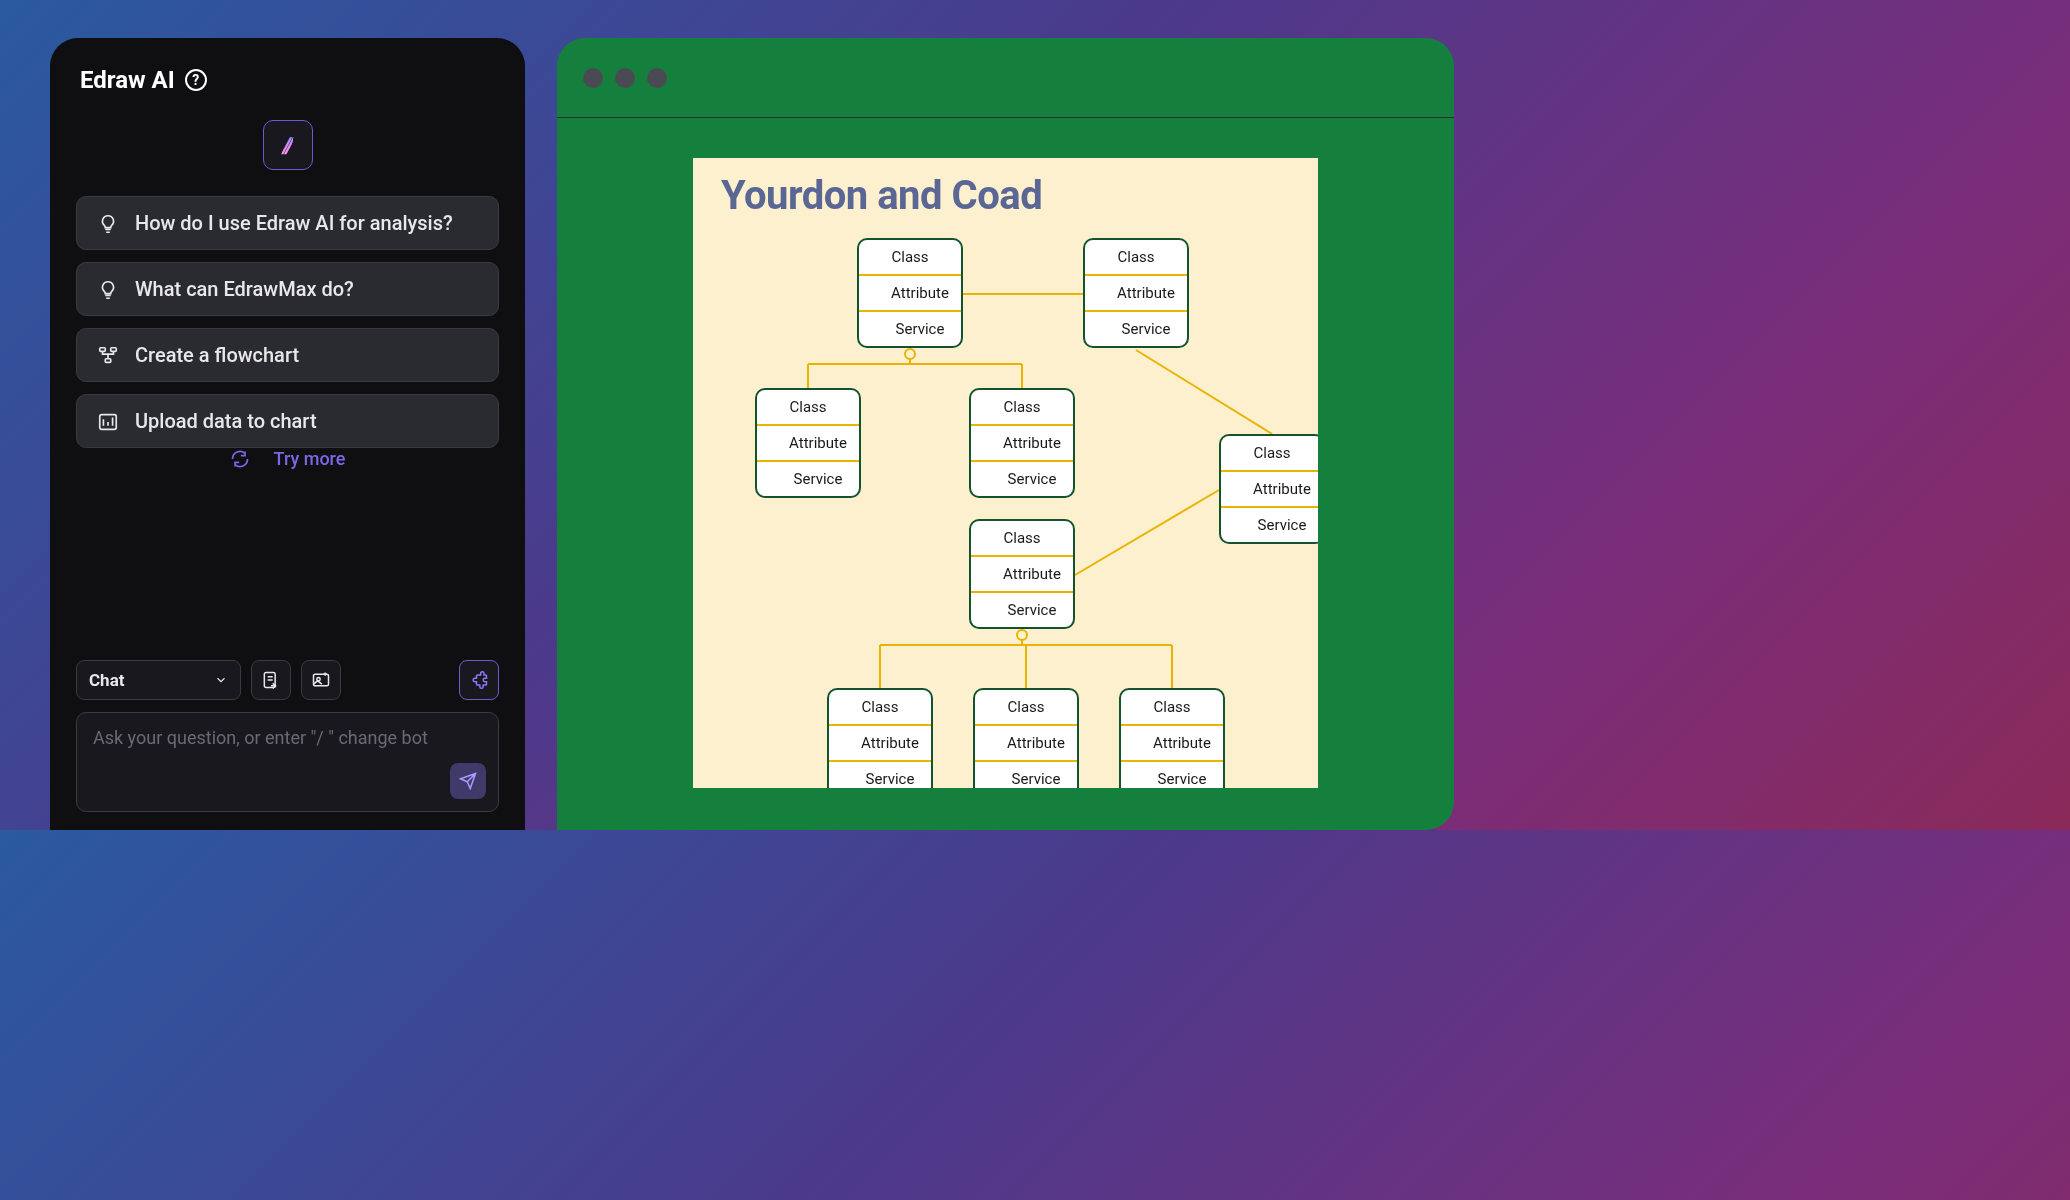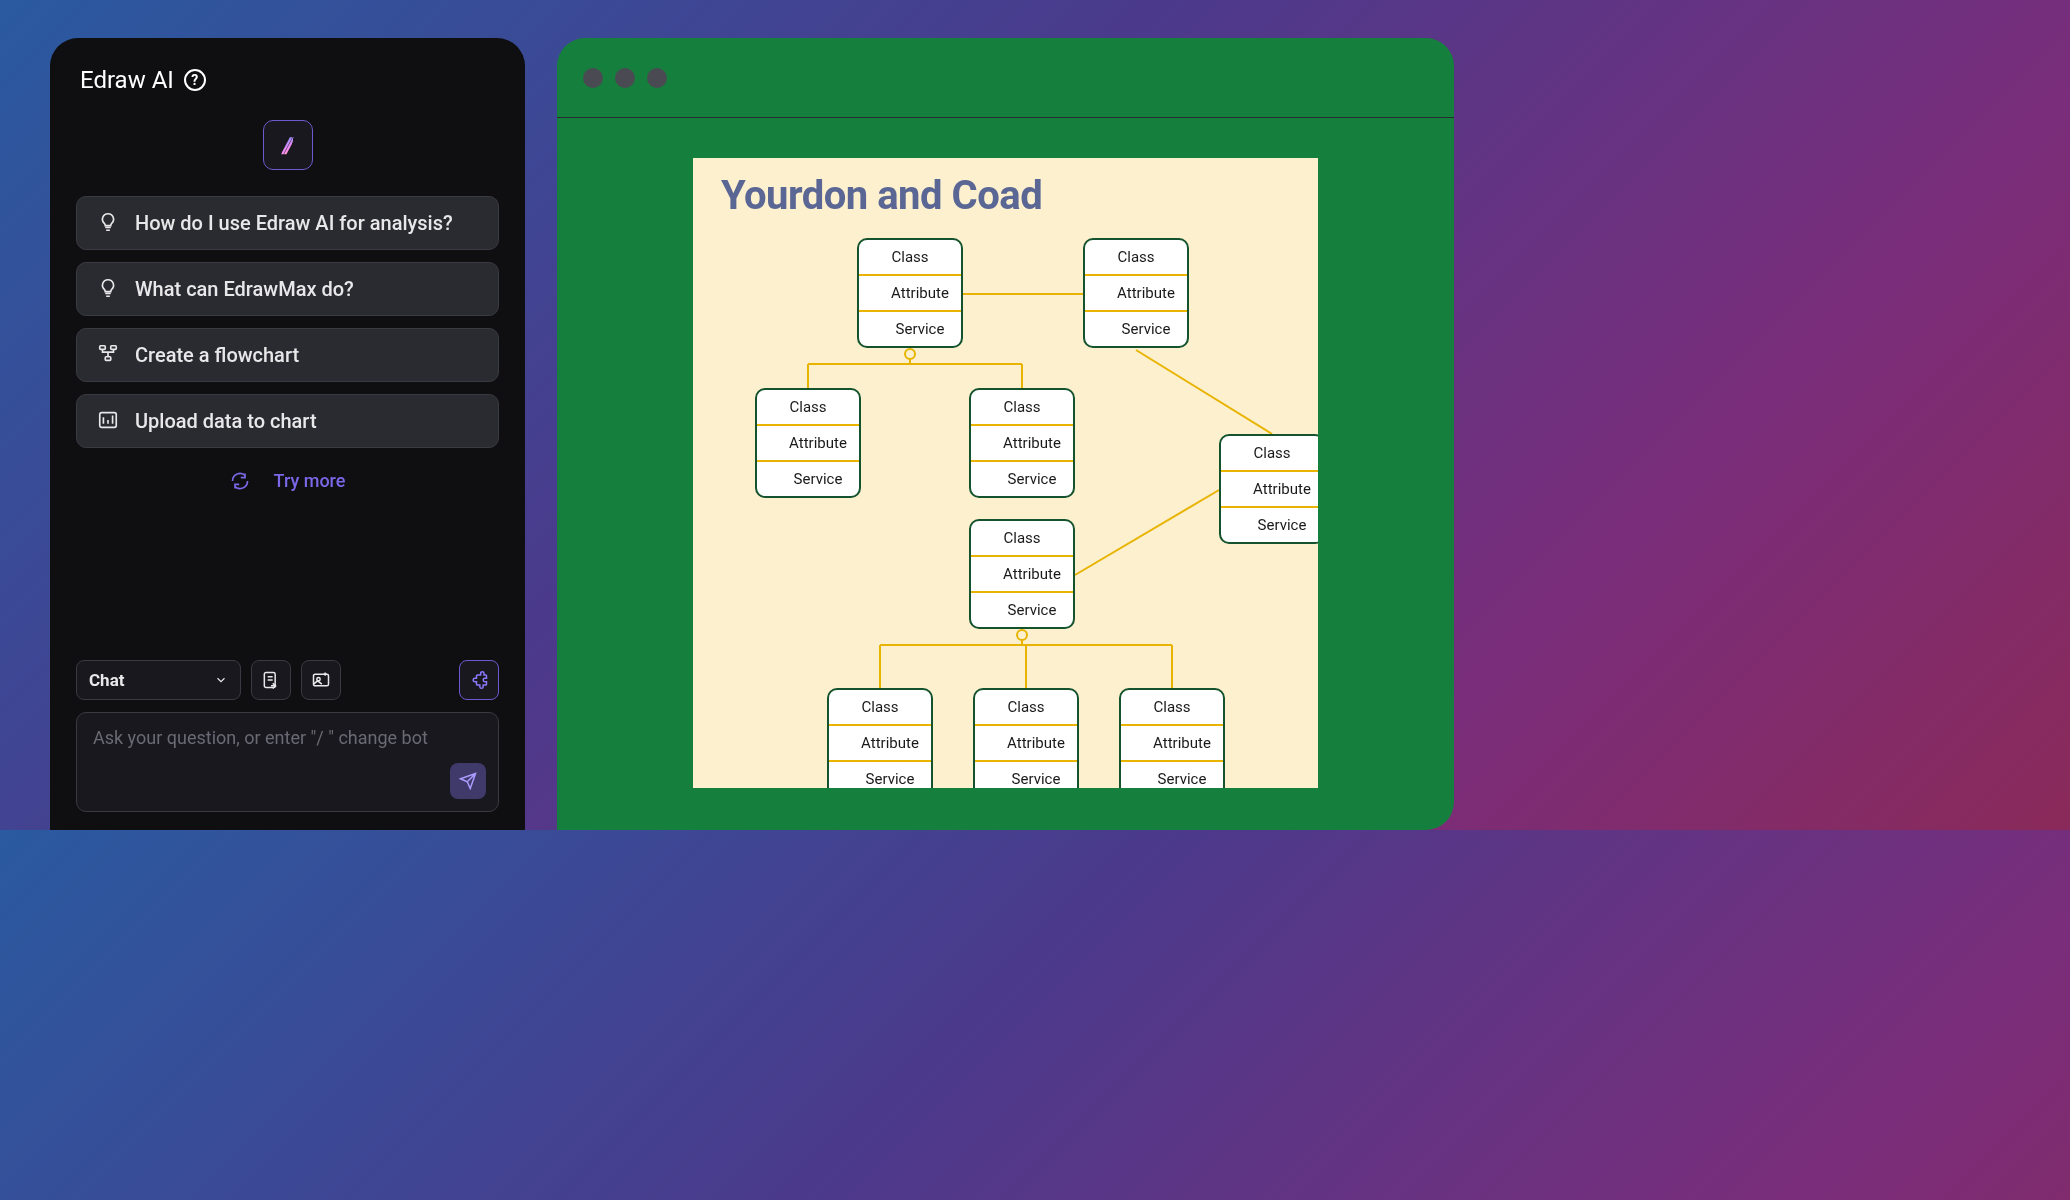--- a/index.html
+++ b/index.html
@@ -34,21 +34,21 @@
   .lp-header {
     display: flex;
     align-items: center;
     gap: 10px;
     margin-bottom: 26px;
     padding-left: 4px;
   }
   .lp-title {
     color: #fff;
     font-size: 24px;
-    font-weight: 400;
+    font-weight: 700;
   }
   .help-icon {
     width: 22px; height: 22px;
     border: 2px solid #fff;
     border-radius: 50%;
     display: inline-flex;
     align-items: center;
     justify-content: center;
     color: #fff;
     font-size: 14px;
@@ -74,21 +74,21 @@
     background: linear-gradient(135deg, #8bd0ff, #a68cff, #ff8cf0, #ffd28c);
     -webkit-background-clip: text;
     background-clip: text;
     color: transparent;
     transform: skewX(-12deg);
     letter-spacing: -2px;
   }
   .suggestions { display: flex; flex-direction: column; gap: 12px; }
   .sugg-btn {
     display: flex;
-    align-items: flex-start;
+    align-items: flex-end;
     gap: 16px;
     background: #2a2a31;
     border: 1px solid #3a3a42;
     color: #e8e8ea;
     font-size: 20px;
     font-weight: 500;
     padding: 14px 20px;
     border-radius: 10px;
     text-align: left;
     cursor: pointer;
@@ -97,21 +97,20 @@
   .sugg-icon svg { width: 22px; height: 22px; stroke:#e8e8ea; fill:none; stroke-width:1.8; }
 
   .try-more {
     display: flex;
     justify-content: center;
     align-items: center;
     gap: 24px;
     color: #7a68e8;
     font-size: 18px;
     font-weight: 500;
-    margin-top: 22px;
     cursor: pointer;
   }
   .try-more svg { width: 20px; height:20px; stroke:#7a68e8; fill:none; stroke-width:2; }
 
   .lp-spacer { flex: 1; }
 
   .lp-toolbar {
     display: flex;
     gap: 10px;
     align-items: center;

